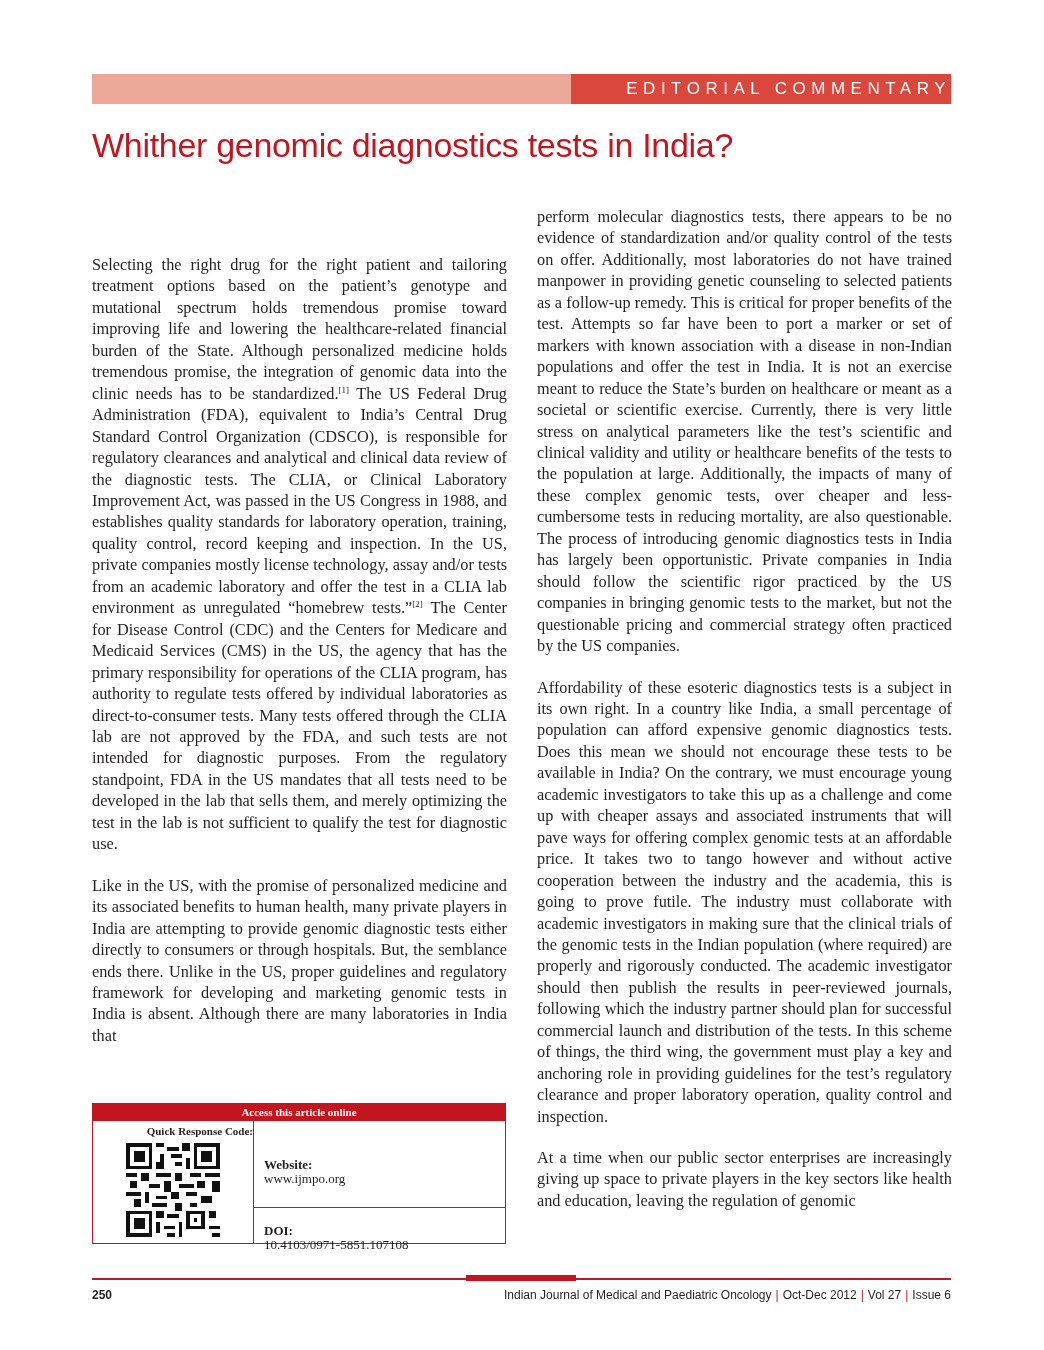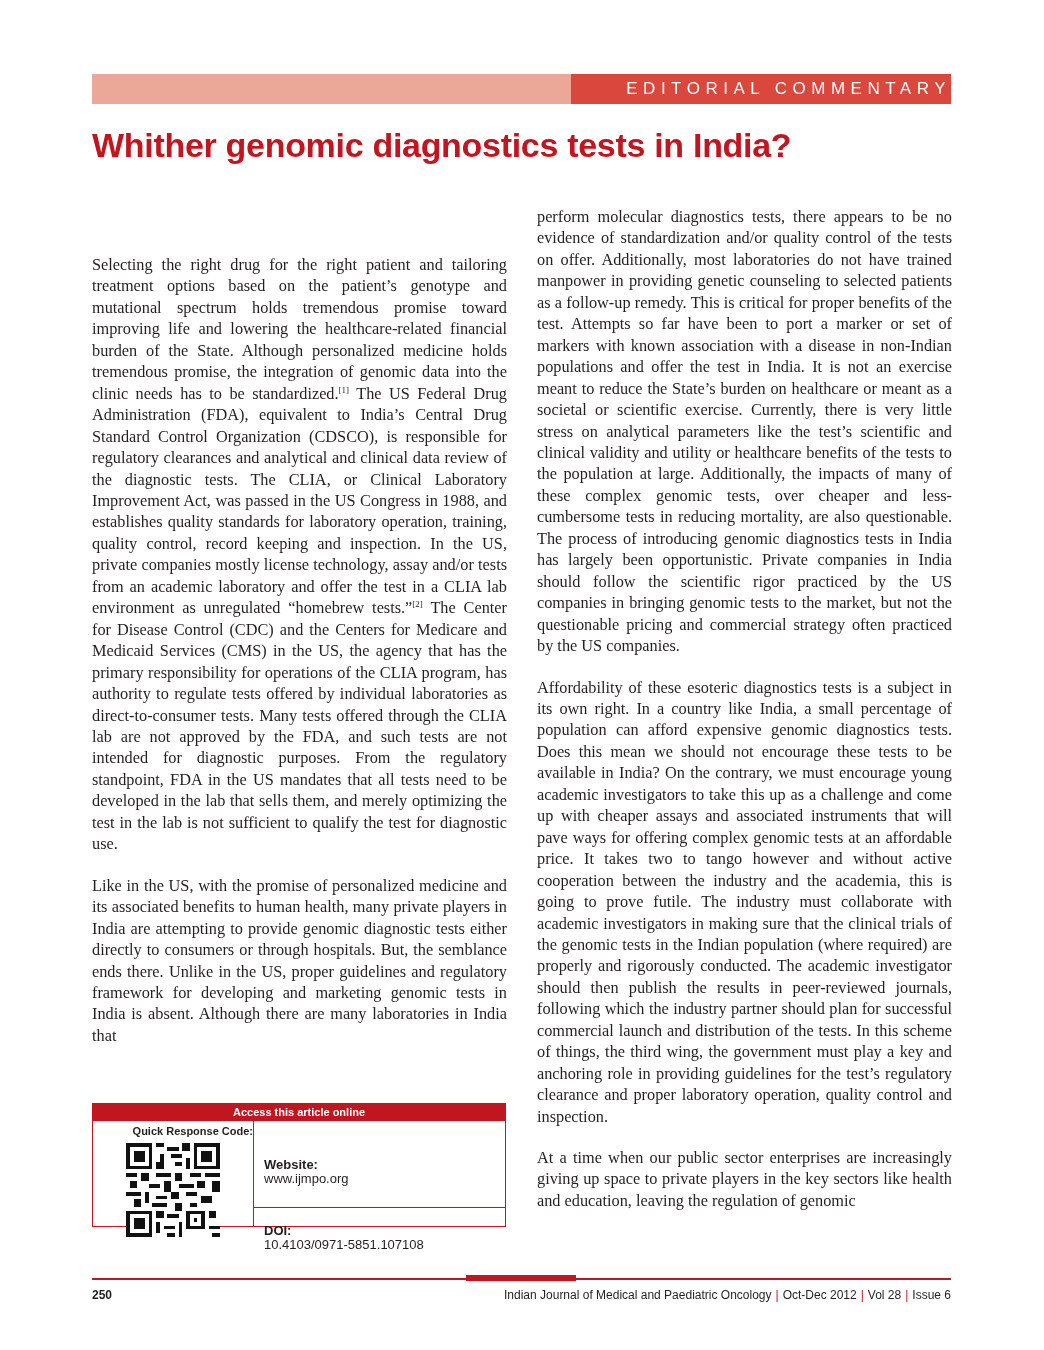--- a/index.html
+++ b/index.html
@@ -1,25 +1,25 @@
 <!DOCTYPE html>
 <html><head>
   <meta charset="utf-8">
   <style>
     html, body { margin: 0; padding: 0; background: #ffffff; }
     body { width: 1044px; height: 1350px; position: relative; overflow: hidden; font-family: "Liberation Serif", serif; color: #231f20; }
     .banner { position: absolute; left: 92px; top: 74px; width: 859px; height: 30px; background: #eba898; }
     .banner-label { position: absolute; right: 0; top: 0; height: 30px; width: 380px; background: #d9473d; color: #ffffff; font-family: "Liberation Sans", sans-serif; font-size: 17px; letter-spacing: 5.5px; line-height: 30px; text-align: right; box-sizing: border-box; }
-    .title { position: absolute; left: 92px; top: 126px; margin: 0; font-family: "Liberation Sans", sans-serif; font-weight: bold; font-size: 34px; color: #c1151f; letter-spacing: -0.3px; }
+    .title { position: absolute; left: 92px; top: 126px; margin: 0; font-family: "Liberation Sans", sans-serif; font-weight: normal; font-size: 34px; color: #c1151f; letter-spacing: -0.3px; }
     .col { position: absolute; top: 206px; width: 415px; font-size: 16.3px; line-height: 21.45px; text-align: justify; hyphens: none; }
     .col-left { left: 92px; margin-top: 48px; }
     .col-right { left: 537px; }
     .col p { margin: 0 0 20px 0; }
     sup { font-size: 9px; line-height: 0; vertical-align: 6px; }
-    .access-box { position: absolute; left: 92px; top: 1103px; width: 414px; height: 124px; border: 1px solid #c1151f; box-sizing: border-box; font-family: Liberation Sans, sans-serif; }
+    .access-box { position: absolute; left: 92px; top: 1103px; width: 414px; height: 141px; border: 1px solid #c1151f; box-sizing: border-box; font-family: Liberation Serif, serif; }
     .access-header { height: 17px; background: #c1151f; color: #fff; font-size: 11px; font-weight: bold; text-align: center; line-height: 17px; }
     .access-body { position: absolute; top: 17px; left: 0; right: 0; bottom: 0; display: flex; }
     .qr-cell { width: 161px; border-right: 1px solid #c1151f; box-sizing: border-box; text-align: right; }
     .qr-label { font-size: 11px; font-weight: bold; margin-top: 4px; color: #231f20; }
     .qr { width: 94px; height: 94px; margin: 6px auto 0 auto; display: block; }
     .info-cell { flex: 1; display: flex; flex-direction: column; }
     .info-row { flex: 1; padding: 16px 0 0 10px; font-size: 13px; line-height: 14px; color: #231f20; margin-top: 21px; }
     .info-row + .info-row { border-top: 1px solid #c1151f; }
     .info-label { font-weight: bold; }
     .footer-line { position: absolute; left: 92px; top: 1278px; width: 859px; height: 2px; background: #b01e2c; }
@@ -120,14 +120,14 @@
         <div>10.4103/0971-5851.107108</div>
       </div>
     </div>
   </div>
 </div>
 
 <div class="footer-line"></div>
 <div class="footer-accent"></div>
 <div class="page-number">250</div>
 <div class="journal-info">
-  <span>Indian Journal of Medical and Paediatric Oncology</span><span class="sep">|</span><span>Oct-Dec 2012</span><span class="sep">|</span><span>Vol 28</span><span class="sep">|</span><span>Issue 6</span>
+  <span>Indian Journal of Medical and Paediatric Oncology</span><span class="sep">|</span><span>Oct-Dec 2012</span><span class="sep">|</span><span>Vol 27</span><span class="sep">|</span><span>Issue 6</span>
 </div>
 
 </body></html>

